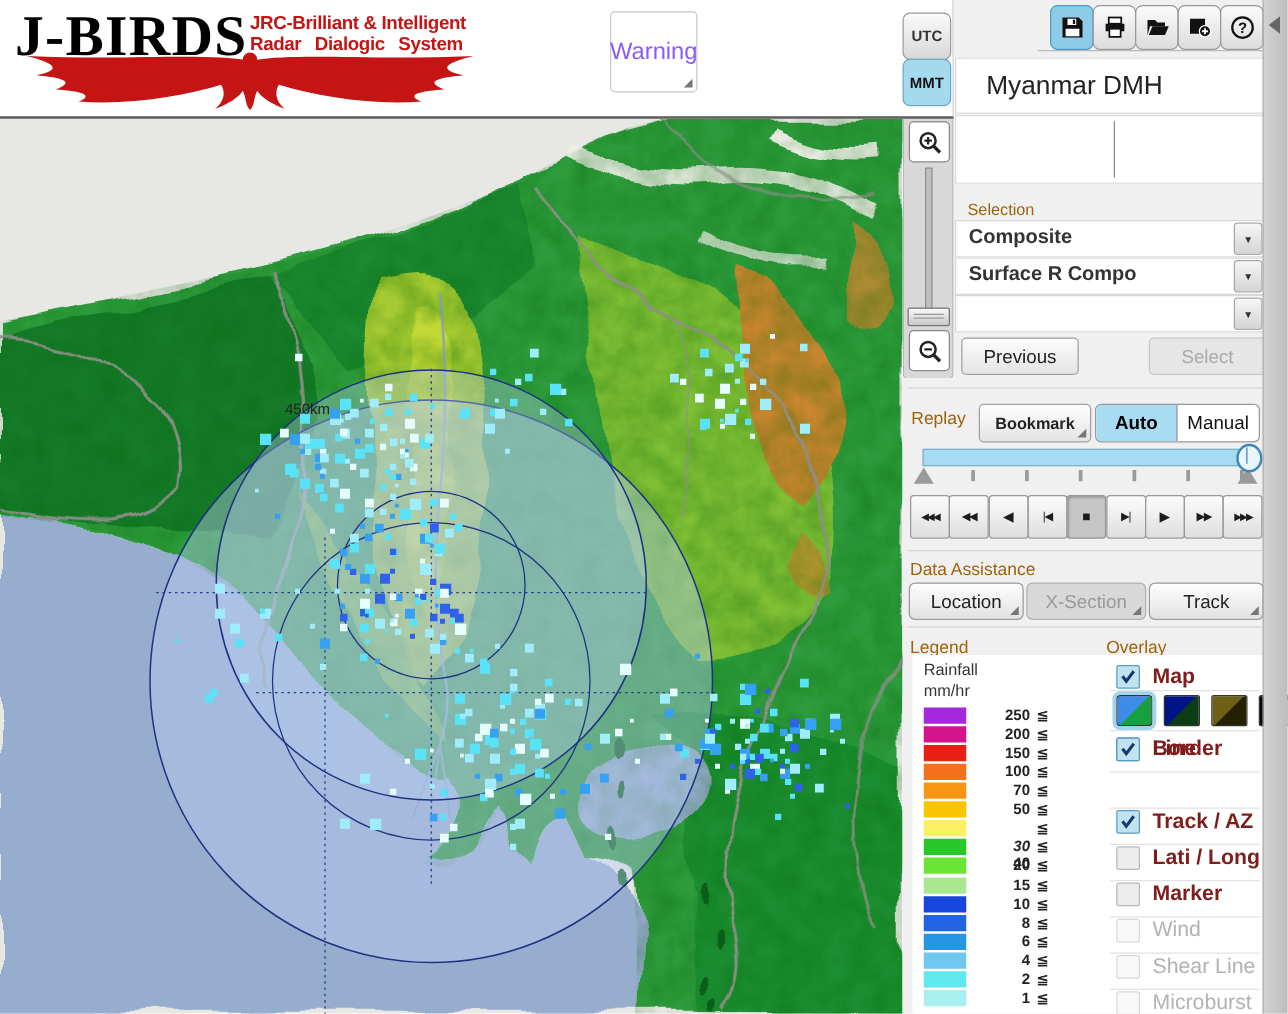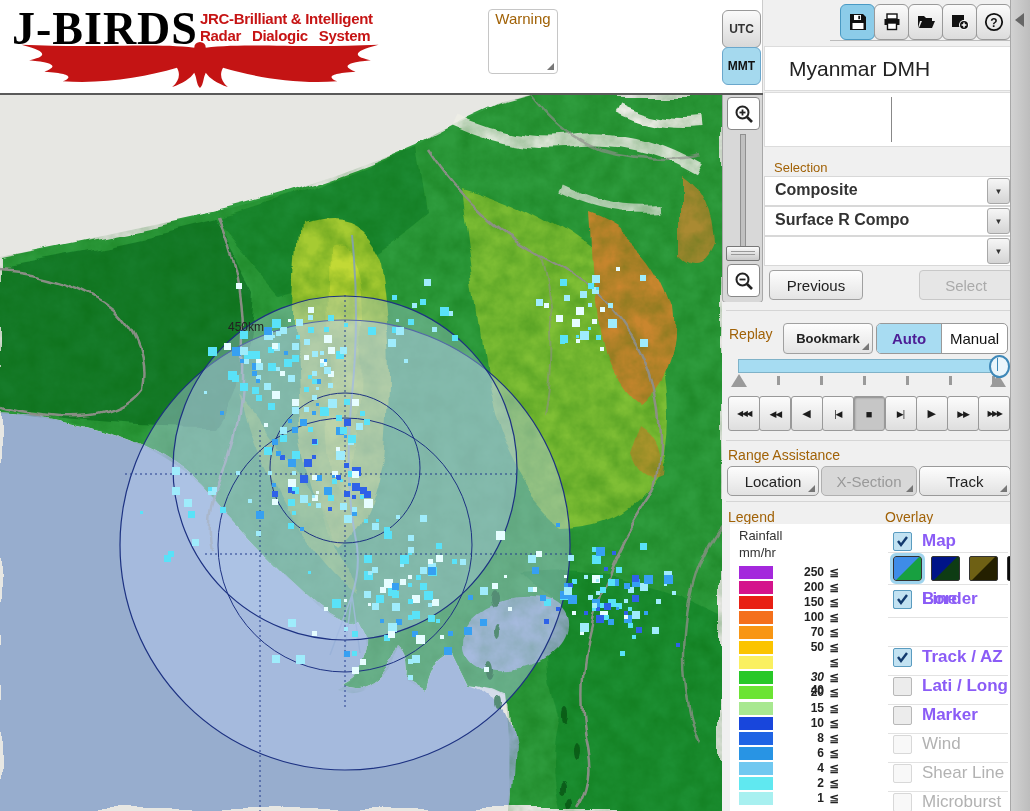--- a/index.html
+++ b/index.html
@@ -7,21 +7,21 @@
        font-family:"Liberation Sans","DejaVu Sans",sans-serif;color:#222;}
   .abs{position:absolute;}
   
   #header{left:0;top:0;width:763px;height:93px;background:#fff;border-bottom:2px solid #5a5a5a;}
   #logo-title{left:12px;top:2px;font-family:"Liberation Serif","DejaVu Serif",serif;
               font-weight:bold;font-size:46px;letter-spacing:1px;color:#000000;}
   .tagline{left:200px;color:#c61414;font-weight:bold;font-size:15px;letter-spacing:-.3px;white-space:nowrap;}
   #tag1{top:10px;}
   #tag2{top:27px;word-spacing:7px;}
   #warning-btn{left:488px;top:9px;width:68px;height:63px;background:#fff;border:1px solid #c6c6c6;
-               border-radius:4px;color:#a16207;font-size:15px;display:flex;justify-content:center;}
+               border-radius:4px;color:#8b5cf6;font-size:19px;display:flex;align-items:center;justify-content:center;}
   .corner::after{content:"";position:absolute;right:3px;bottom:3px;width:0;height:0;
                  border-left:7px solid transparent;border-bottom:7px solid #777;}
   #clock-time{left:563px;top:0px;font-size:42px;color:#3a3a3a;}
   #clock-date{left:560px;top:47px;font-size:27px;color:#3a3a3a;}
   .tzbtn{left:722px;width:37px;height:36px;border-radius:6px;font-size:12px;font-weight:bold;
          display:flex;align-items:center;justify-content:center;}
   #utc-btn{top:10px;background:linear-gradient(#fafafa,#d8d8d8);border:1px solid #999;color:#333;}
   #mmt-btn{top:47px;background:#a5d9ee;border:1px solid #6aa7cc;color:#111;}
   #header-divider{left:762px;top:0;width:1px;height:93px;background:#ccc;}
   
@@ -43,21 +43,21 @@
           background:linear-gradient(#f6f6f6,#d4d4d4);display:flex;align-items:center;justify-content:center;
           font-size:8px;color:#333;}
   .pbtn{height:28px;border-radius:4px;font-size:15px;display:flex;align-items:center;justify-content:center;}
   .pbtn.en{background:linear-gradient(#fdfdfd,#e4e4e4);border:1px solid #a0a0a0;color:#222;}
   .pbtn.dis{background:#e6e6e6;border:1px solid #c8c8c8;color:#aaa;}
   .hsep{height:1px;background:#d5d5d5;}
   
   #seg{left:876px;top:323px;width:130px;height:29px;border:1px solid #999;border-radius:5px;
        overflow:hidden;display:flex;background:#fff;}
   #seg-auto{width:64px;background:#a8dcf2;border-right:1px solid #999;font-weight:bold;
-            display:flex;align-items:center;justify-content:center;font-size:15px;color:#4c1d95;}
+            display:flex;align-items:center;justify-content:center;font-size:15px;color:#000000;}
   #seg-manual{flex:1;display:flex;align-items:center;justify-content:center;font-size:15px;color:#111;}
   #slider-track{left:738px;top:359px;width:258px;height:12px;background:#a6dcf2;border:1px solid #7fb2c8;}
   #slider-handle{left:989px;top:355px;width:17px;height:19px;border:2px solid #3e88b8;border-radius:50%;
                  background:#eaf5fb;}
   #slider-handle::after{content:"";position:absolute;left:6px;top:1px;width:1px;height:13px;background:#3e88b8;}
   .endtri{width:0;height:0;border-left:8px solid transparent;border-right:8px solid transparent;
           border-bottom:13px solid #9a9a9a;}
   .tick{width:3px;height:9px;background:#9a9a9a;top:376px;}
   .tr-btn{top:396px;width:30px;height:33px;border:1px solid #999;border-radius:3px;
           background:linear-gradient(#fcfcfc,#dedede);display:flex;align-items:center;justify-content:center;
@@ -71,21 +71,21 @@
   .lg-title{left:739px;font-size:13px;color:#333;}
   .lg-chip{left:739px;width:34px;height:13px;}
   .lg-val{font-size:12px;font-weight:bold;color:#222;width:44px;text-align:right;left:780px;}
   .lg-ineq{font-size:12px;font-weight:bold;color:#222;left:829px;}
   .ov-row{left:893px;display:flex;align-items:center;}
   .ov-cb{width:17px;height:17px;border-radius:2px;margin-right:10px;position:relative;flex:none;}
   .cb-on{background:#c2e2f2;border:1px solid #5a9cc0;}
   .cb-on.cb-strong{background:#7fc0e2;border-color:#3c7fa8;}
   .cb-off{background:#ececec;border:1px solid #b8b8b8;}
   .cb-dis{background:#f8f8f8;border:1px solid #d8d8d8;}
-  .ov-label{font-size:17px;font-weight:bold;color:#8b5cf6;white-space:nowrap;}
+  .ov-label{font-size:17px;font-weight:bold;color:#7f1d1d;white-space:nowrap;}
   .ov-label.dis{color:#b2b2b2;font-weight:normal;}
   .ov-sep{left:888px;width:120px;height:1px;background:#e2e2e2;}
   .swatch{width:27px;height:23px;border:1px solid #333;border-radius:2px;margin-right:9px;flex:none;}
   .swatch.sel{outline:3px solid #9ed4ee;border-radius:3px;}
   
   #zoom-strip{left:722px;top:95px;width:41px;height:208px;background:#d8d8d8;
               border:1px solid #a8a8a8;border-top:none;box-sizing:border-box;border-radius:0 0 4px 4px;}
   .zoombtn{left:727px;width:31px;height:31px;background:#fff;border:1px solid #888;border-radius:4px;
            display:flex;align-items:center;justify-content:center;}
   #zoom-groove{left:740px;top:134px;width:4px;height:112px;background:#c0c0c0;border:1px solid #909090;}
@@ -723,21 +723,21 @@
     <div class="abs tr-btn" style="left: 790.6px; font-size: 11px; letter-spacing: 0px;">◀</div>
     <div class="abs tr-btn" style="left: 821.9px; font-size: 9px; letter-spacing: -1px;">|◀</div>
     <div class="abs tr-btn pressed" style="left: 853.2px; font-size: 11px; letter-spacing: 0px;">■</div>
     <div class="abs tr-btn" style="left: 884.5px; font-size: 9px; letter-spacing: -1px;">▶|</div>
     <div class="abs tr-btn" style="left: 915.8px; font-size: 11px; letter-spacing: 0px;">▶</div>
     <div class="abs tr-btn" style="left: 947.1px; font-size: 9px; letter-spacing: -1px;">▶▶</div>
     <div class="abs tr-btn" style="left: 978.4px; font-size: 8px; letter-spacing: -1.5px;">▶▶▶</div>
   </div>
 <div class="abs hsep" style="left:726px;top:440px;width:284px"></div>
 
-<div class="abs sec-label" style="left:728px;top:447px;font-size:14px">Range Assistance</div>
+<div class="abs sec-label" style="left:728px;top:447px;font-size:14px">Data Assistance</div>
 <div id="da-row">
     <div class="abs da-btn corner da-en" style="left: 727px; width: 90px;">Location</div>
     <div class="abs da-btn corner da-dis" style="left: 821px; width: 94px;">X-Section</div>
     <div class="abs da-btn corner da-en" style="left: 919px; width: 90px;">Track</div>
   </div>
 <div class="abs hsep" style="left:726px;top:501px;width:284px"></div>
 
 <div class="abs sec-label" style="left:728px;top:509px;font-size:14px">Legend</div>
 <div class="abs sec-label" style="left:885px;top:509px;font-size:14px">Overlay</div>
 <div id="lo-white" class="abs"></div>

